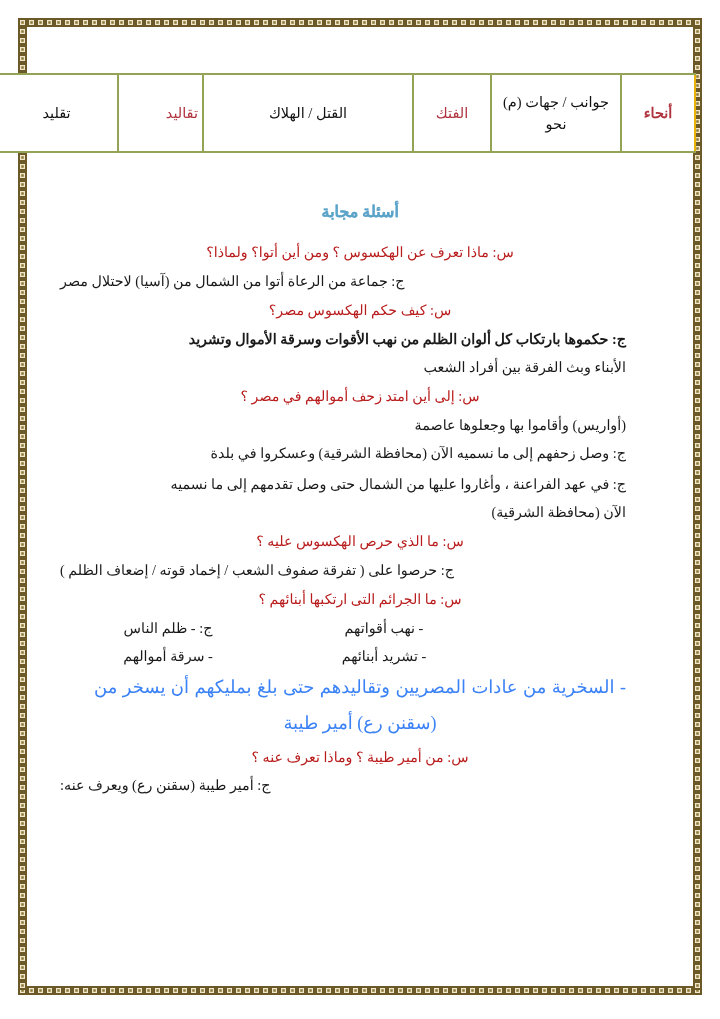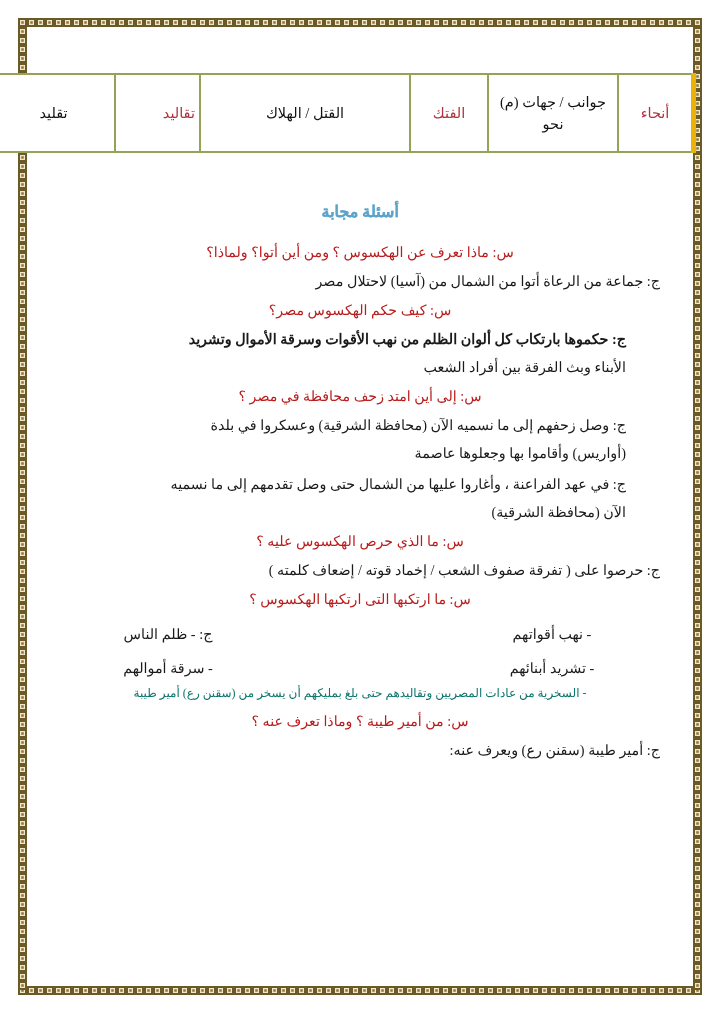--- a/index.html
+++ b/index.html
@@ -78,21 +78,21 @@
     border: 2px solid #93a457;
     height: 72px;
     vertical-align: middle;
     text-align: center;
     font-size: 14.5px;
     line-height: 1.55;
     padding: 2px 4px;
     color: #111111;
   }
   table.vocab td.red { color: #b0333f; }
-  table.vocab td.edge-start { border-right: 5px solid #eab308; }
+  table.vocab td.edge-start { border-right: 2px solid #eab308; font-weight: bold; }
   table.vocab td.edge-end   { border-left: 2px solid #111111; }
 
   
   .doc-title {
     position: absolute;
     top: 168px;
     left: 0;
     width: 652px;
     text-align: center;
     font-size: 16px;
@@ -116,47 +116,46 @@
     color: #b91c1c;
     text-align: center;
     line-height: 1.95;
     font-size: 14.2px;
   }
   .a-line {
     color: #1a1a1a;
     line-height: 1.98;
     font-size: 14.3px;
   }
-  .a-line.center  { text-align: right; }
+  .a-line.center  { text-align: left; }
   .a-line.justify { text-align: justify; text-align-last: right; }
   .a-line.right   { text-align: right; }
 
   
   .crime-row {
     display: flex;
     flex-direction: row-reverse;
-    justify-content: space-between;
+    justify-content: flex-start;
     line-height: 1.98;
     color: #1a1a1a;
     font-size: 14.3px;
-    margin-top: 6px;
   }
   .crime-row .col {
     width: 216px;
     text-align: center;
   }
   .crime-row .col.lead { text-align: center; }
 
   .crime-long {
     text-align: justify;
     text-align-last: center;
     line-height: 1.98;
-    color: #0f766e;
+    color: #3b82f6;
     padding: 0 34px;
-    font-size: 12px;
+    font-size: 18px;
   }
 </style>
 </head>
 <body>
 
 <div class="page-frame">
   <div class="bead-row top">
       <span class="bead"></span>
       <span class="bead"></span>
       <span class="bead"></span>
@@ -557,34 +556,34 @@
       <div class="qa-block">
         <div class="q-line">س: ماذا تعرف عن الهكسوس ؟ ومن أين أتوا؟ ولماذا؟</div>
         <div class="a-line center">ج: جماعة من الرعاة أتوا من الشمال من (آسيا) لاحتلال مصر</div>
       </div>
       <div class="qa-block">
         <div class="q-line">س: كيف حكم الهكسوس مصر؟</div>
         <div class="a-line justify" style="padding: 0px 34px; font-weight: bold;">ج: حكموها بارتكاب كل ألوان الظلم من نهب الأقوات وسرقة الأموال وتشريد</div>
         <div class="a-line right" style="text-align: right; padding: 0px 34px;">الأبناء وبث الفرقة بين أفراد الشعب</div>
       </div>
       <div class="qa-block">
-        <div class="q-line">س: إلى أين امتد زحف محافظة في مصر ؟</div>
+        <div class="q-line">س: إلى أين امتد زحف أموالهم في مصر ؟</div>
+        <div class="a-line right" style="text-align: right; padding: 0px 34px;">(أواريس) وأقاموا بها وجعلوها عاصمة</div>
         <div class="a-line justify" style="padding: 0px 34px;">ج: وصل زحفهم إلى ما نسميه الآن (محافظة الشرقية) وعسكروا في بلدة</div>
-        <div class="a-line right" style="text-align: right; padding: 0px 34px;">(أواريس) وأقاموا بها وجعلوها عاصمة</div>
       </div>
       <div class="qa-block">
         <div class="a-line justify" style="padding: 0px 34px;">ج: في عهد الفراعنة ، وأغاروا عليها من الشمال حتى وصل تقدمهم إلى ما نسميه</div>
         <div class="a-line right" style="text-align: right; padding: 0px 34px;">الآن (محافظة الشرقية)</div>
       </div>
       <div class="qa-block">
         <div class="q-line">س: ما الذي حرص الهكسوس عليه ؟</div>
-        <div class="a-line center">ج: حرصوا على ( تفرقة صفوف الشعب  /  إخماد قوته   /  إضعاف كلمته )</div>
-      </div>
-      <div class="qa-block">
-        <div class="q-line">س: ما ارتكبها التى ارتكبها الهكسوس ؟</div>
+        <div class="a-line center">ج: حرصوا على ( تفرقة صفوف الشعب  /  إخماد قوته   /  إضعاف الظلم )</div>
+      </div>
+      <div class="qa-block">
+        <div class="q-line">س: ما الجرائم التى ارتكبها أبنائهم ؟</div>
         <div class="crime-row">
           <div class="col lead">ج: - ظلم الناس</div>
           <div class="col">- نهب أقواتهم</div>
         </div>
         <div class="crime-row">
           <div class="col lead">- سرقة أموالهم</div>
           <div class="col">- تشريد أبنائهم</div>
         </div>
         <div class="crime-long">- السخرية من عادات المصريين وتقاليدهم حتى بلغ بمليكهم أن يسخر من (سقنن رع)  أمير طيبة</div>
       </div>

